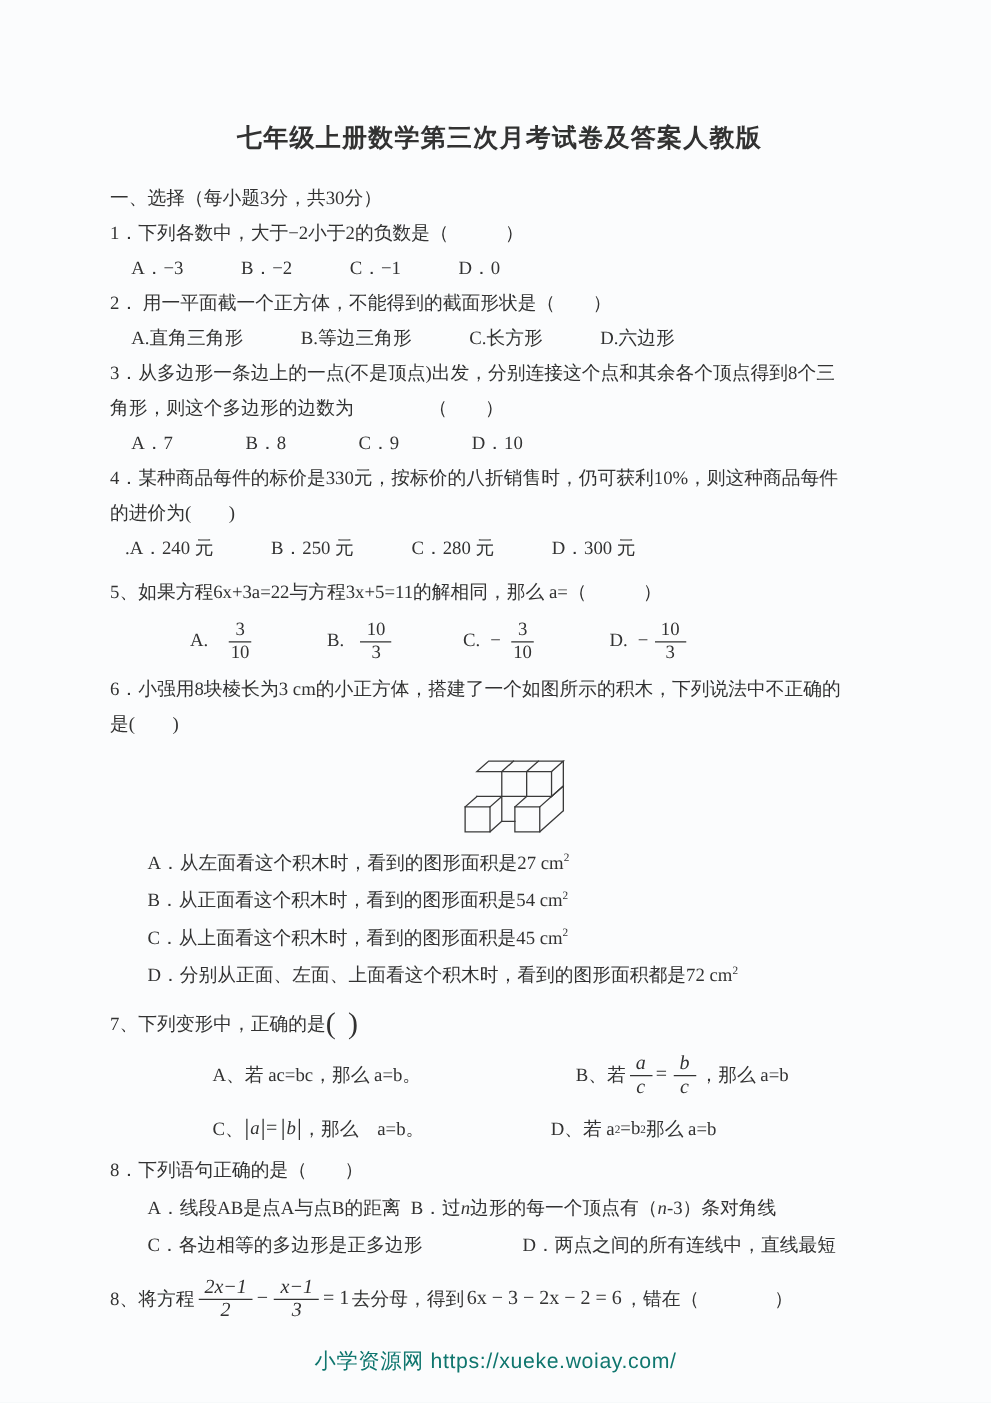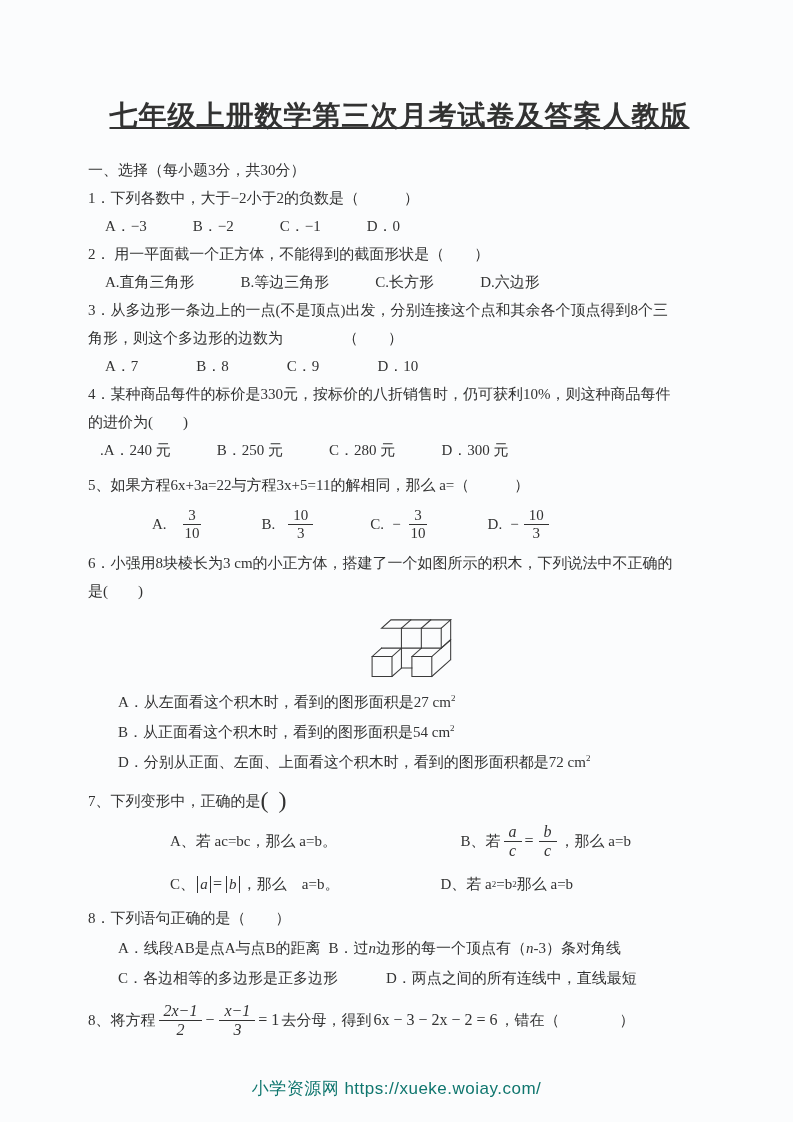--- a/index.html
+++ b/index.html
@@ -9,25 +9,24 @@
     width:793px; height:1122px;
     margin:0 auto;
     background:#fbfcfd;
     font-family:"Liberation Serif","DejaVu Serif",serif;
     color:#323232;
     overflow:hidden;
   }
   .content { padding:97px 82px 0 88px; font-size:15px; }
   .doc-title {
     text-align:center;
-    font-size:28px;
+    font-size:20px;
     font-weight:bold;
     letter-spacing:1px;
     margin-bottom:21px;
-    text-decoration:underline;
   }
   .line { line-height:28px; }
   .stem { line-height:28px; }
   .opts { display:flex; padding-left:17px; line-height:28px; }
   .opt { margin-right:46px; white-space:nowrap; }
   .opt-wide { margin-right:58px; }
   .gap-sm { height:7px; }
 
   
   .frac {
@@ -57,21 +56,21 @@
   
   .bigparen { font-size:24px; font-weight:300; vertical-align:-2px; letter-spacing:2px; }
   .q7row { display:flex; align-items:center; padding-left:82px; }
   .q7row.r1 { height:48px;gap:40px; }
   .q7row.r2 { height:38px; }
   .q7col { width:295px; display:inline-flex; align-items:center; white-space:nowrap; }
   .vbar { display:inline-block; width:1.2px; height:17px; background:#323232; margin:0 2px; vertical-align:-3px; }
   .mvar { font-family:"Liberation Serif",serif; font-style:italic; }
   .q8row { padding-left:30px; line-height:30px; display:flex; }
   .q8row .a-part { margin-right:8px; white-space:nowrap; }
-  .q8row .c-part { margin-right:48px; white-space:nowrap; }
+  .q8row .c-part { margin-right:80px; white-space:nowrap; }
 
   
   .q9row { display:flex; align-items:center; height:54px; white-space:nowrap; }
   .mathexpr { font-family:"Liberation Serif",serif; margin:0 2px; font-size:16px; }
   .eqpart { font-family:"Liberation Serif",serif; font-size:16px; margin-right:2px; }
 
   .footer {
     position:absolute; left:0; bottom:22px; width:100%;
     text-align:center;
     font-family:"Liberation Sans","DejaVu Sans",sans-serif;
@@ -188,20 +187,21 @@
             <path d="M42,55 L61,55 L61,74 L42,74 Z"></path>
             <path d="M42,55 L51,47"></path>
             <path d="M61,55 L79,39 M61,74 L79,58 M79,20 L79,58"></path>
             <path d="M70,28 L70,47 L79,39"></path>
           </g>
         </svg>
       </div>
 
       <div class="q6opt"><span>A．从左面看这个积木时，看到的图形面积是27  cm</span><sup class="sq">2</sup></div>
       <div class="q6opt"><span>B．从正面看这个积木时，看到的图形面积是54  cm</span><sup class="sq">2</sup></div>
+      <div class="q6opt"><span>C．从上面看这个积木时，看到的图形面积是45  cm</span><sup class="sq">2</sup></div>
       <div class="q6opt"><span>D．分别从正面、左面、上面看这个积木时，看到的图形面积都是72  cm</span><sup class="sq">2</sup></div>
     </div>
 
     <div class="gap-sm"></div>
 
     <div>
       <div class="stem" style="line-height:32px;">
         <span>7、下列变形中，正确的是</span><span class="bigparen">(  )</span>
       </div>
       <div class="q7row r1">

